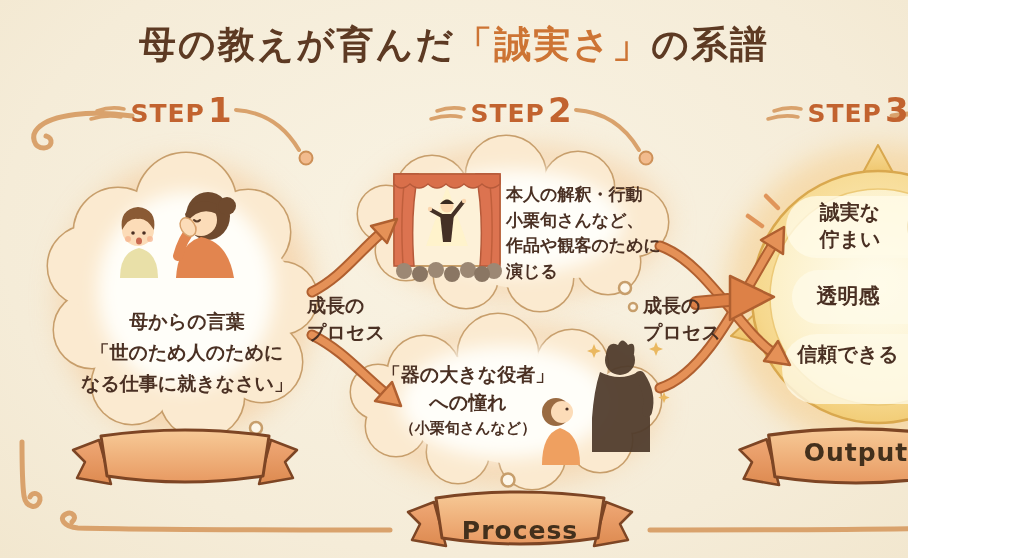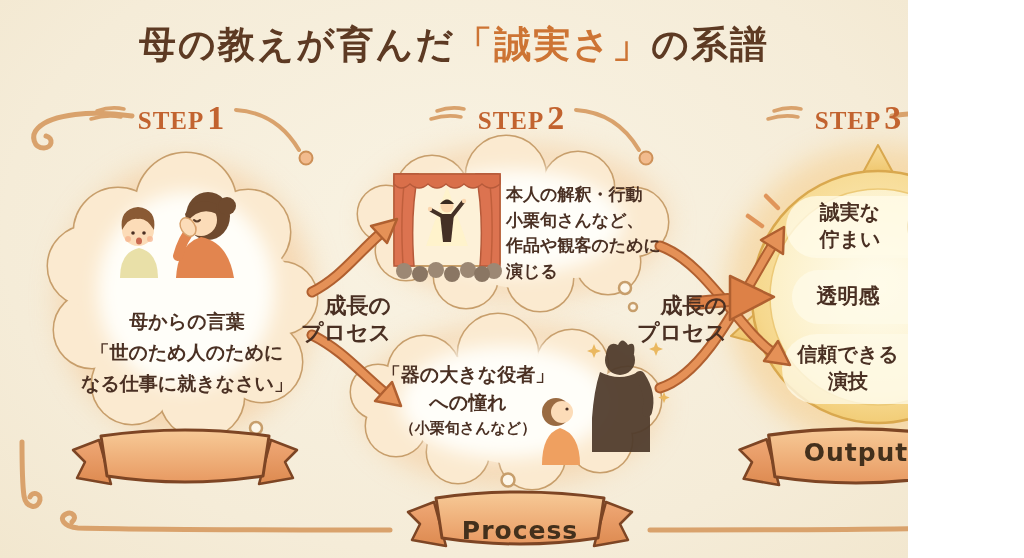--- a/index.html
+++ b/index.html
@@ -4,31 +4,31 @@
 <style>
   html,body{margin:0;padding:0;}
   .canvas{position:relative;width:908px;height:558px;overflow:hidden;
     background:radial-gradient(ellipse at 50% 42%, #f9f3e3 0%, #f5ecd8 70%, #f2e7cf 100%);
     font-family:"DejaVu Sans","Liberation Sans",sans-serif;}
   .abs{position:absolute;}
   .svg-layer{position:absolute;left:0;top:0;width:1024px;height:558px;}
   .title{left:0;right:0;top:20px;text-align:center;font-size:37px;font-weight:700;
     color:#5d3a23;letter-spacing:2px;}
   .title .hl{color:#cd7434;}
-  .step-h{top:99px;transform:translateX(-50%);color:#c2632f;font-weight:700;
-    display:flex;align-items:baseline;gap:3px;white-space:nowrap;font-family:Liberation Serif, serif;}
+  .step-h{top:90px;transform:translateX(-50%);color:#c2632f;font-weight:700;
+    display:flex;align-items:baseline;gap:3px;white-space:nowrap;}
   .step-h .lbl{font-size:25px;letter-spacing:1px;}
   .step-h .num{font-size:34px;}
   .jp{font-weight:700;color:#4a3023;white-space:nowrap;}
   .cloud-text{transform:translateX(-50%);text-align:center;}
   .c1{font-size:19px;line-height:31px;}
   .c2t{font-size:17px;line-height:25.5px;text-align:left;transform:none;}
   .c2b .l1,.c2b .l2{font-size:19px;line-height:28px;display:block;}
   .c2b .l3{font-size:15px;line-height:24px;display:block;}
-  .growth{transform:translateX(-50%);text-align:right;font-size:22px;line-height:27px;}
+  .growth{transform:translateX(-50%);text-align:left;font-size:19px;line-height:27px;}
   .badge-item{transform:translateX(-50%);text-align:center;line-height:27px;font-size:20px;font-family:Liberation Mono, monospace;}
   .badge-item.single{font-size:21px;}
   .ribbon-label{transform:translateX(-50%);text-align:center;font-size:25px;
     font-weight:700;color:#43301c;letter-spacing:1px;}
   span.line{display:block;}
 </style>
 </head>
 <body>
 
 <div class="canvas">
@@ -414,19 +414,18 @@
 
   <div class="abs jp badge-item" style="left:850px;top:200px;">
     <span class="line">誠実な</span>
     <span class="line">佇まい</span>
   </div>
   <div class="abs jp badge-item single" style="left:848px;top:284px;">
     <span class="line">透明感</span>
   </div>
   <div class="abs jp badge-item" style="left:848px;top:342px;">
     <span class="line">信頼できる</span>
-    <span class="line">演技</span>
   </div>
 
   <div class="abs ribbon-label" style="left:520px;top:516px;">Process</div>
   <div class="abs ribbon-label" style="left:856px;top:438px;">Output</div>
 
 </div>
 
 </body></html>

